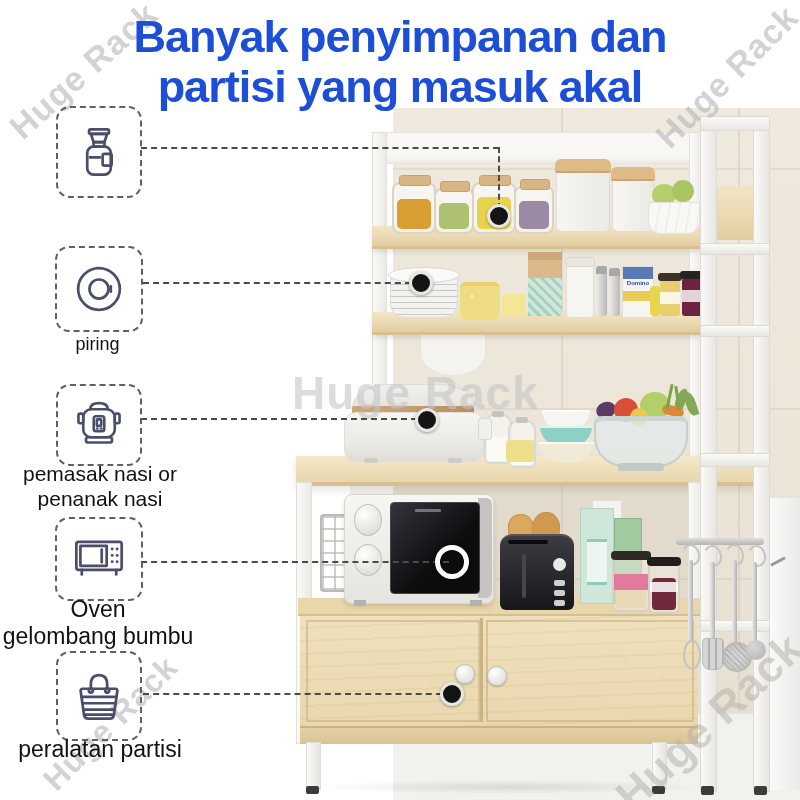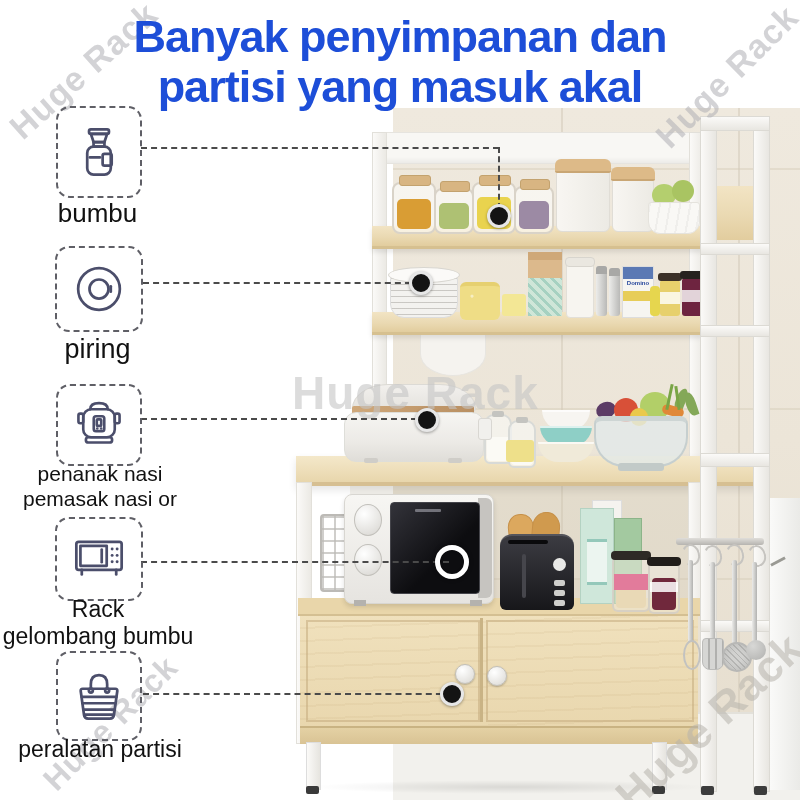--- a/index.html
+++ b/index.html
@@ -17,21 +17,21 @@
   .wm3{left:292px;top:366px;font-size:46px;color:rgba(197,197,197,0.6);}
   .wm4{left:36px;top:772px;font-size:32px;transform:rotate(-45deg);transform-origin:0 0;}
   .wm5{left:606px;top:784px;font-size:44px;transform:rotate(-43deg);transform-origin:0 0;color:rgba(182,178,172,0.55);}
 
   
   .cbox{position:absolute;border:2.5px dashed #5f5f66;border-radius:14px;display:flex;align-items:center;justify-content:center;z-index:10;background:transparent;}
   .cbox svg{stroke:#4b4e6b;stroke-width:3;fill:none;stroke-linecap:round;stroke-linejoin:round;}
   .cbox svg .fdot{fill:#4b4e6b;stroke:none;}
   .clabel{position:absolute;text-align:center;color:#111;z-index:10;line-height:1.18;}
   .lab1{left:20px;top:198px;width:155px;font-size:26px;}
-  .lab2{left:20px;top:334px;width:155px;font-size:27px;}
+  .lab2{left:20px;top:334px;width:155px;font-size:18px;}
   .lab3{left:5px;top:462px;width:190px;font-size:21px;}
   .lab4{left:0px;top:596px;width:196px;font-size:23px;}
   .lab5{left:2px;top:736px;width:196px;font-size:23px;}
 
   
   .hdash{position:absolute;border-top:2.5px dashed #4a4a4a;height:0;z-index:9;}
   .vdash{position:absolute;border-left:2.5px dashed #4a4a4a;width:0;z-index:9;}
   .cdot{position:absolute;width:18px;height:18px;background:#141414;border:3px solid rgba(250,250,250,0.92);border-radius:50%;box-shadow:0 1px 3px rgba(0,0,0,0.35);z-index:9;}
   .cring{position:absolute;width:24px;height:24px;border:5px solid #ffffff;border-radius:50%;background:transparent;box-shadow:0 0 4px rgba(0,0,0,0.4),inset 0 0 3px rgba(0,0,0,0.3);z-index:9;}
 
@@ -379,21 +379,20 @@
   <div class="cbox" style="left:56px;top:106px;width:82px;height:88px;">
     <svg width="58" height="58" viewBox="0 0 64 64">
       <rect x="21" y="7" width="22" height="5" rx="2"></rect>
       <path d="M23 12 L26 21 H38 L41 12 Z"></path>
       <rect x="26" y="21" width="12" height="5"></rect>
       <rect x="19" y="26" width="26" height="31" rx="7"></rect>
       <line x1="22" y1="38" x2="33" y2="38"></line>
       <rect x="36" y="34" width="10" height="13" rx="2"></rect>
     </svg>
   </div>
-  <div class="clabel lab1">bumbu</div>
 
   <div class="cbox" style="left:55px;top:246px;width:84px;height:82px;">
     <svg width="58" height="58" viewBox="0 0 64 64">
       <circle cx="32" cy="32" r="23"></circle>
       <circle cx="32" cy="32" r="10.5"></circle>
       <line x1="45" y1="29" x2="45" y2="35"></line>
     </svg>
   </div>
   <div class="clabel lab2">piring</div>
 
@@ -404,41 +403,41 @@
       <rect x="8.5" y="19" width="5.5" height="11" rx="2"></rect>
       <rect x="50" y="19" width="5.5" height="11" rx="2"></rect>
       <rect x="26" y="22" width="12" height="17" rx="2.5"></rect>
       <rect x="29.5" y="25.5" width="5" height="7.5" rx="1"></rect>
       <circle class="fdot" cx="30" cy="36" r="1.5"></circle>
       <circle class="fdot" cx="34.5" cy="36" r="1.5"></circle>
       <rect x="17" y="46" width="30" height="6" rx="3"></rect>
     </svg>
   </div>
   <div class="clabel lab3">
+    <div>pemasak nasi or</div>
     <div>penanak nasi</div>
-    <div>pemasak nasi or</div>
   </div>
 
   <div class="cbox" style="left:55px;top:517px;width:84px;height:80px;">
     <svg width="58" height="58" viewBox="0 0 64 64">
       <rect x="7" y="13" width="50" height="31" rx="2.5"></rect>
       <rect x="11.5" y="17.5" width="29" height="22"></rect>
       <line x1="35" y1="21.5" x2="35" y2="35.5"></line>
       <circle class="fdot" cx="46.5" cy="21" r="1.6"></circle>
         <circle class="fdot" cx="52" cy="21" r="1.6"></circle>
       <circle class="fdot" cx="46.5" cy="28" r="1.6"></circle>
         <circle class="fdot" cx="52" cy="28" r="1.6"></circle>
       <circle class="fdot" cx="46.5" cy="35" r="1.6"></circle>
         <circle class="fdot" cx="52" cy="35" r="1.6"></circle>
       <line x1="13" y1="44" x2="13" y2="49"></line>
       <line x1="51" y1="44" x2="51" y2="49"></line>
     </svg>
   </div>
   <div class="clabel lab4">
-    <div>Rack</div>
+    <div>Oven</div>
     <div>gelombang bumbu</div>
   </div>
 
   <div class="cbox" style="left:56px;top:651px;width:82px;height:86px;">
     <svg width="58" height="58" viewBox="0 0 64 64">
       <path d="M14 24 h36 q2.5 0 2.2 2.5 L48.5 53 q-0.5 4 -4.5 4 h-24 q-4 0 -4.5 -4 L11.8 26.5 q-0.3 -2.5 2.2 -2.5 Z"></path>
       <path d="M23 24 v-5 q0 -10 9 -10 q9 0 9 10 v5"></path>
       <circle cx="23" cy="26" r="2.2"></circle>
       <circle cx="41" cy="26" r="2.2"></circle>
       <line x1="13" y1="33" x2="51" y2="33"></line>

